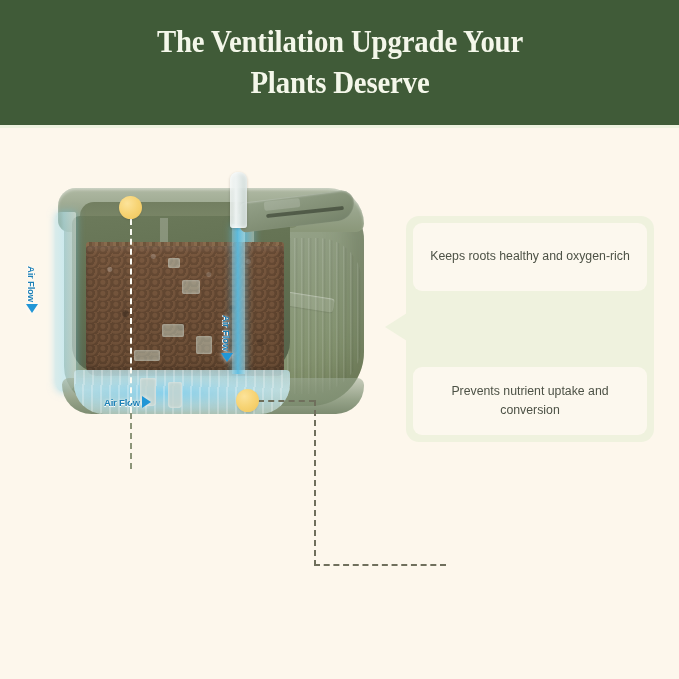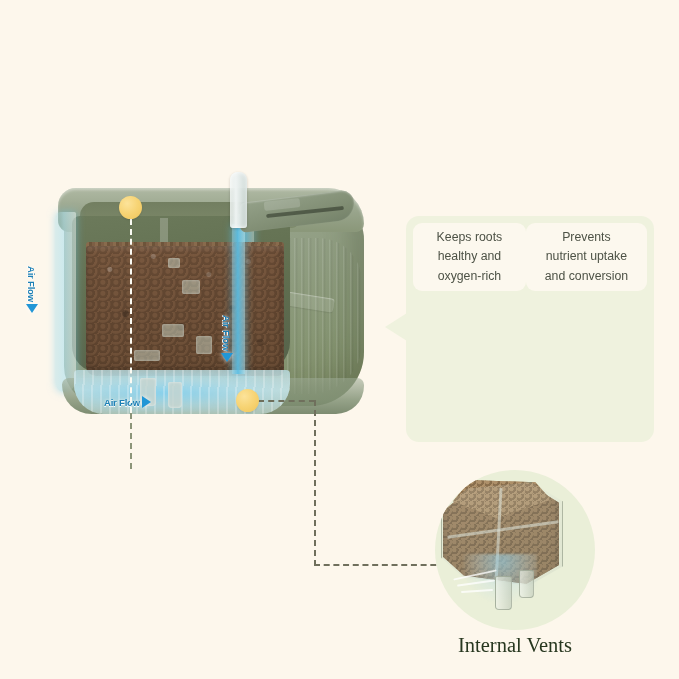--- a/index.html
+++ b/index.html
@@ -328,21 +328,21 @@
 
   
   .features {
     position: absolute;
     left: 406px; top: 216px;
     width: 248px; height: 226px;
     background: #EFF2DE;
     border-radius: 13px;
     padding: 7px;
     display: flex;
-    flex-direction: row;
+    flex-direction: column;
     justify-content: space-between;
   }
   .features-notch {
     position: absolute;
     left: 385px; top: 313px;
     width: 0; height: 0;
     border-top: 14px solid transparent;
     border-bottom: 14px solid transparent;
     border-right: 22px solid #EFF2DE;
   }
@@ -524,20 +524,23 @@
     font-size: 20.5px;
     color: #27371F;
     white-space: nowrap;
   }
 </style>
 </head>
 <body>
 
 <div id="infographic">
 
+  <div class="header">
+    <div class="header-title">The Ventilation Upgrade Your Plants Deserve</div>
+  </div>
 
   <div class="product-stage">
     <div class="planter-body"></div>
     <div class="planter-ribs"></div>
     <div class="brand-emboss"></div>
 
     <div class="planter-rim"></div>
     <div class="rim-inner-shadow"></div>
 
     <div class="interior-wall"></div>
@@ -595,31 +598,14 @@
   <div class="features">
     <div class="feature-card">
       <div class="feature-text">Keeps roots healthy and oxygen-rich</div>
     </div>
     <div class="feature-card">
       <div class="feature-text">Prevents nutrient uptake and conversion</div>
     </div>
   </div>
 
 
-  <div class="detail-block detail-right">
-    <div class="detail-circle">
-      <div class="rc-bg"></div>
-      <div class="rc-soil"></div>
-      <div class="rc-soil-top"></div>
-      <div class="rc-shell"></div>
-      <div class="rc-divider rcd1"></div>
-      <div class="rc-divider rcd2"></div>
-      <div class="rc-airflow-glow"></div>
-      <div class="rc-streak rcs1"></div>
-      <div class="rc-streak rcs2"></div>
-      <div class="rc-streak rcs3"></div>
-      <div class="rc-leg rcleg1"></div>
-      <div class="rc-leg rcleg2"></div>
-    </div>
-    <div class="detail-label">Internal Vents</div>
-  </div>
 
 </div>
 
 </body></html>

